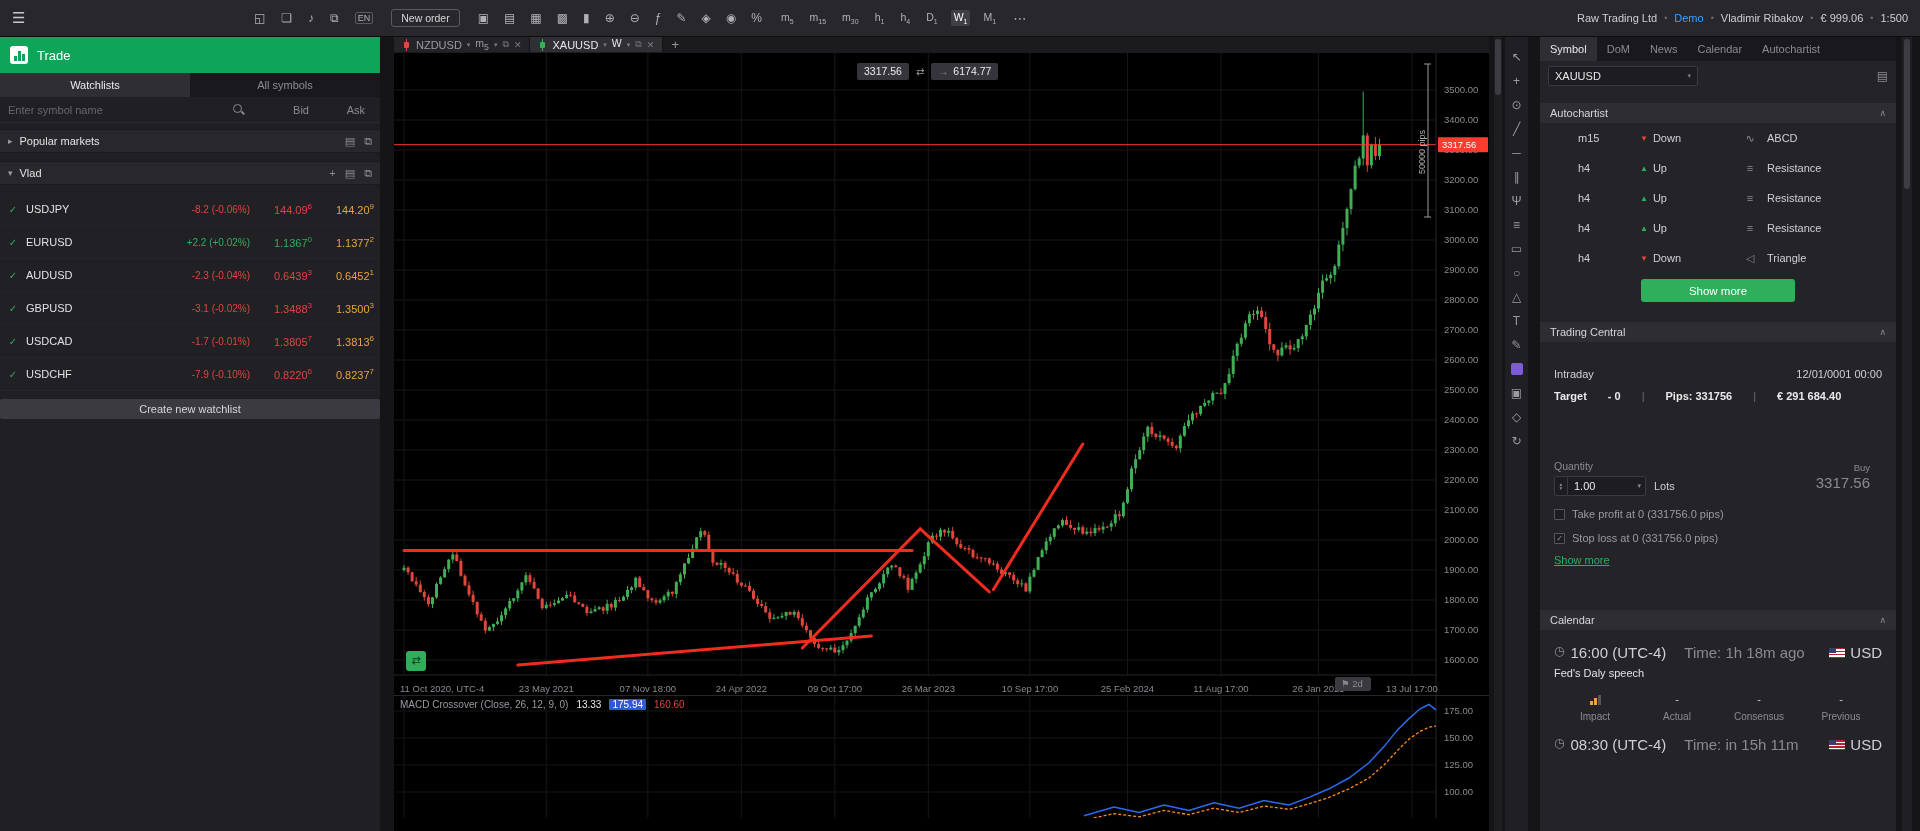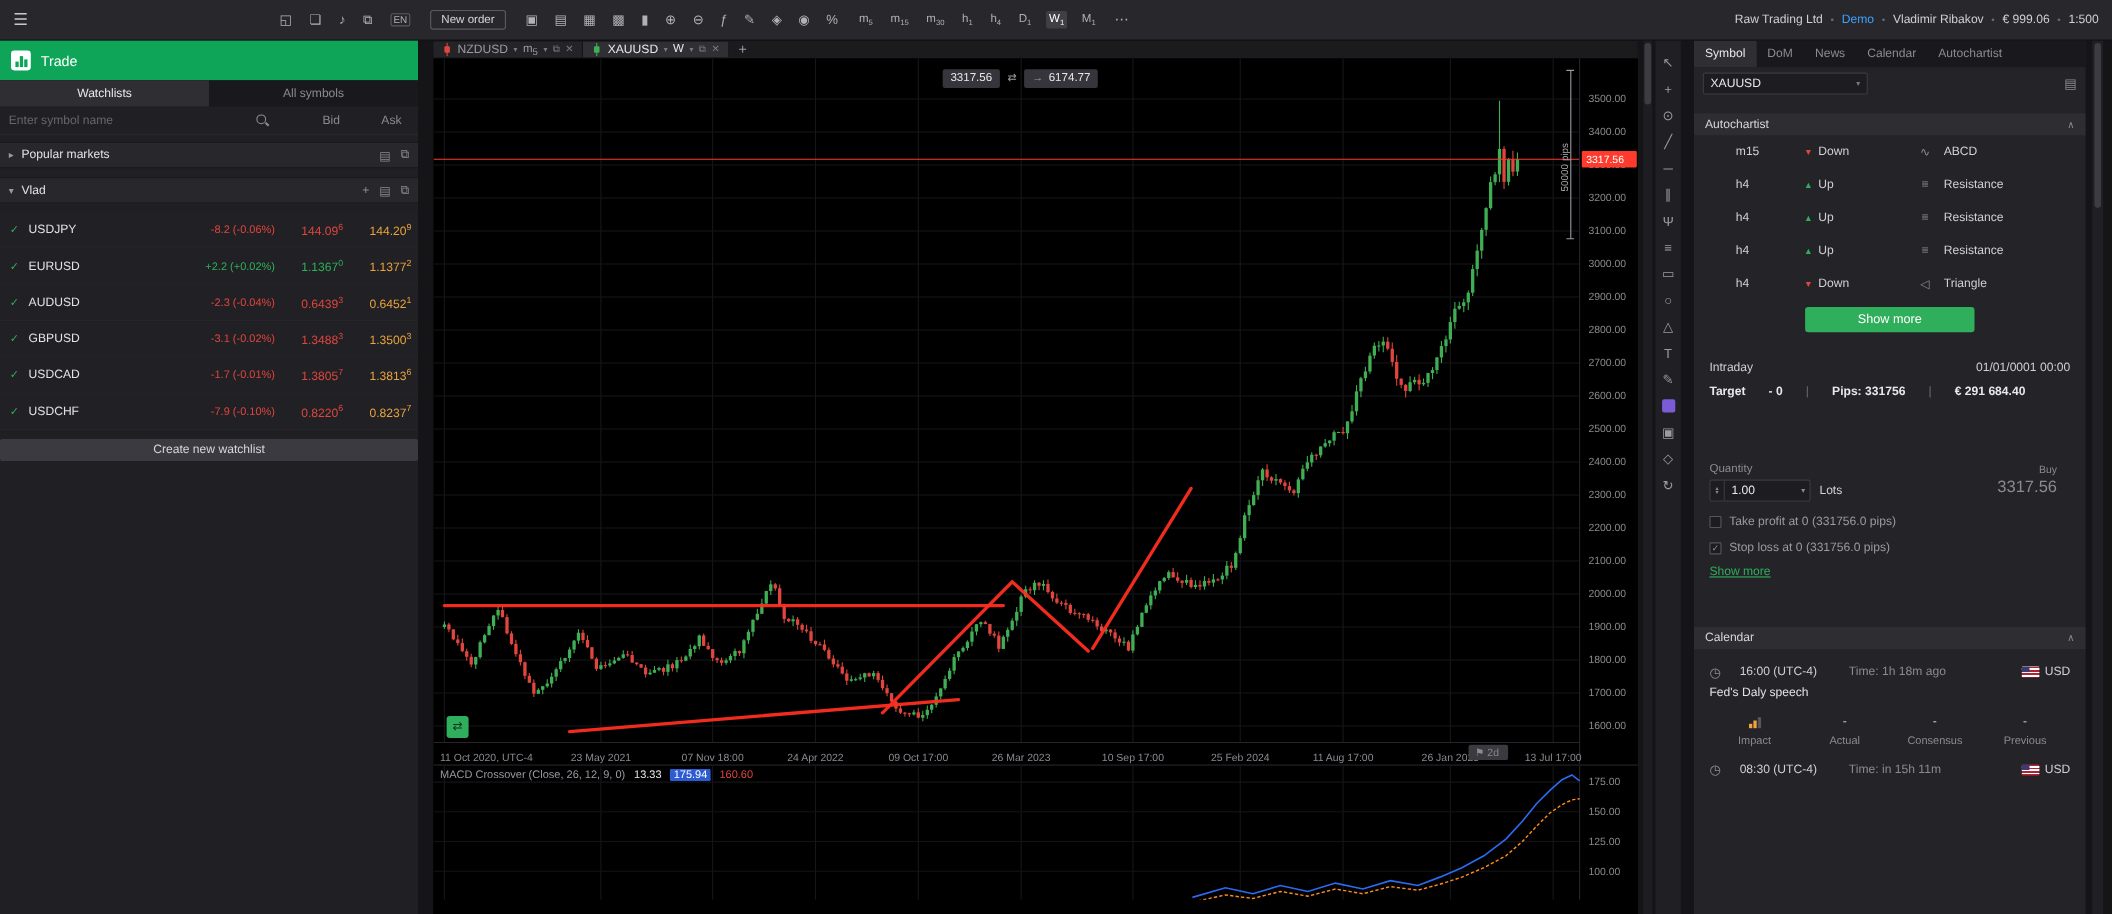--- a/index.html
+++ b/index.html
@@ -155,21 +155,21 @@
 .cb-row{display:flex;align-items:flex-end;gap:7px;margin-top:12px;color:#9a9aa0;font-size:11px}
 .cb{width:11px;height:11px;border:1px solid #55555a;border-radius:1px;display:flex;align-items:center;justify-content:center;font-size:8px;color:#9a9aa0;background:#1d1d21;cursor:pointer}
 .i-check::before{content:"✓"}
 .tc-showmore{margin-top:10px;color:#2fae5b;font-size:11px;text-decoration:underline;display:inline-block;cursor:pointer}
 .oc-row{display:flex;align-items:center;margin-top:16px}
 .open-chart-btn{height:22px;border:1px solid #55555a;background:#2c2c30;border-radius:3px;color:#e2e2e6;font-size:11px;display:flex;align-items:center;gap:6px;padding:0 9px;cursor:pointer}
 .open-chart-btn .candle-icon{color:#b0b0b6;transform:scale(.85)}
 .source{margin-left:auto;font-style:italic;color:#8a8a90;font-size:10px;display:flex;gap:4px;align-items:center}
 .i-info::before{content:"ⓘ"}
 .cal-event{padding:0 14px;margin-top:14px}
-.cal-time-row{display:flex;align-items:center;gap:17px;font-size:11px;color:#cfcfd4}
+.cal-time-row{display:flex;gap:6px;font-size:15px;color:#cfcfd4}
 .i-clock::before{content:"◷"}
 .cal-clock{color:#8a8a90;font-size:12px}
 .cal-timing{color:#8a8a90;margin-left:12px}
 .cal-cur{margin-left:auto;display:flex;gap:5px;align-items:center}
 .us-flag{width:16px;height:10px;position:relative;display:inline-block;background:repeating-linear-gradient(180deg,#b22234 0 1.5px,#fff 1.5px 3px);border-radius:1px;overflow:hidden}
 .us-flag::after{content:"";position:absolute;left:0;top:0;width:7px;height:5px;background:#3c3b6e}
 .cal-title{margin-top:6px;font-size:11px;color:#e2e2e6}
 .cal-metrics{display:grid;grid-template-columns:repeat(4,1fr);margin-top:10px;text-align:center}
 .metric-val{height:16px;display:flex;align-items:flex-end;justify-content:center;color:#cfcfd4;font-size:11px}
 .metric-label{margin-top:6px;color:#8a8a90;font-size:10px}
@@ -1036,24 +1036,28 @@
             <span>Down</span>
           </span>
           <span class="col-pat">
             <span class="pat-icon">◁</span>
             <span>Triangle</span>
           </span>
         </div>
       </div>
     <button class="show-more-btn">Show more</button>
 
+    <div class="section-header tc">
+      <span>Trading Central</span>
+      <span class="chev i-chev-up"></span>
+    </div>
     <div class="tc-body">
       <div class="tc-row1">
         <span>Intraday</span>
-        <span class="tc-date">01/01/0001 00:00</span>
+        <span class="tc-date">12/01/0001 00:00</span>
       </div>
       <div class="tc-target">
         <span>Target</span>
         <span>-  0</span>
         <span class="tc-sep">|</span>
         <span>Pips: 331756</span>
         <span class="tc-sep">|</span>
         <span>€ 291 684.40</span>
       </div>
       <div class="qty-label">Quantity</div>

